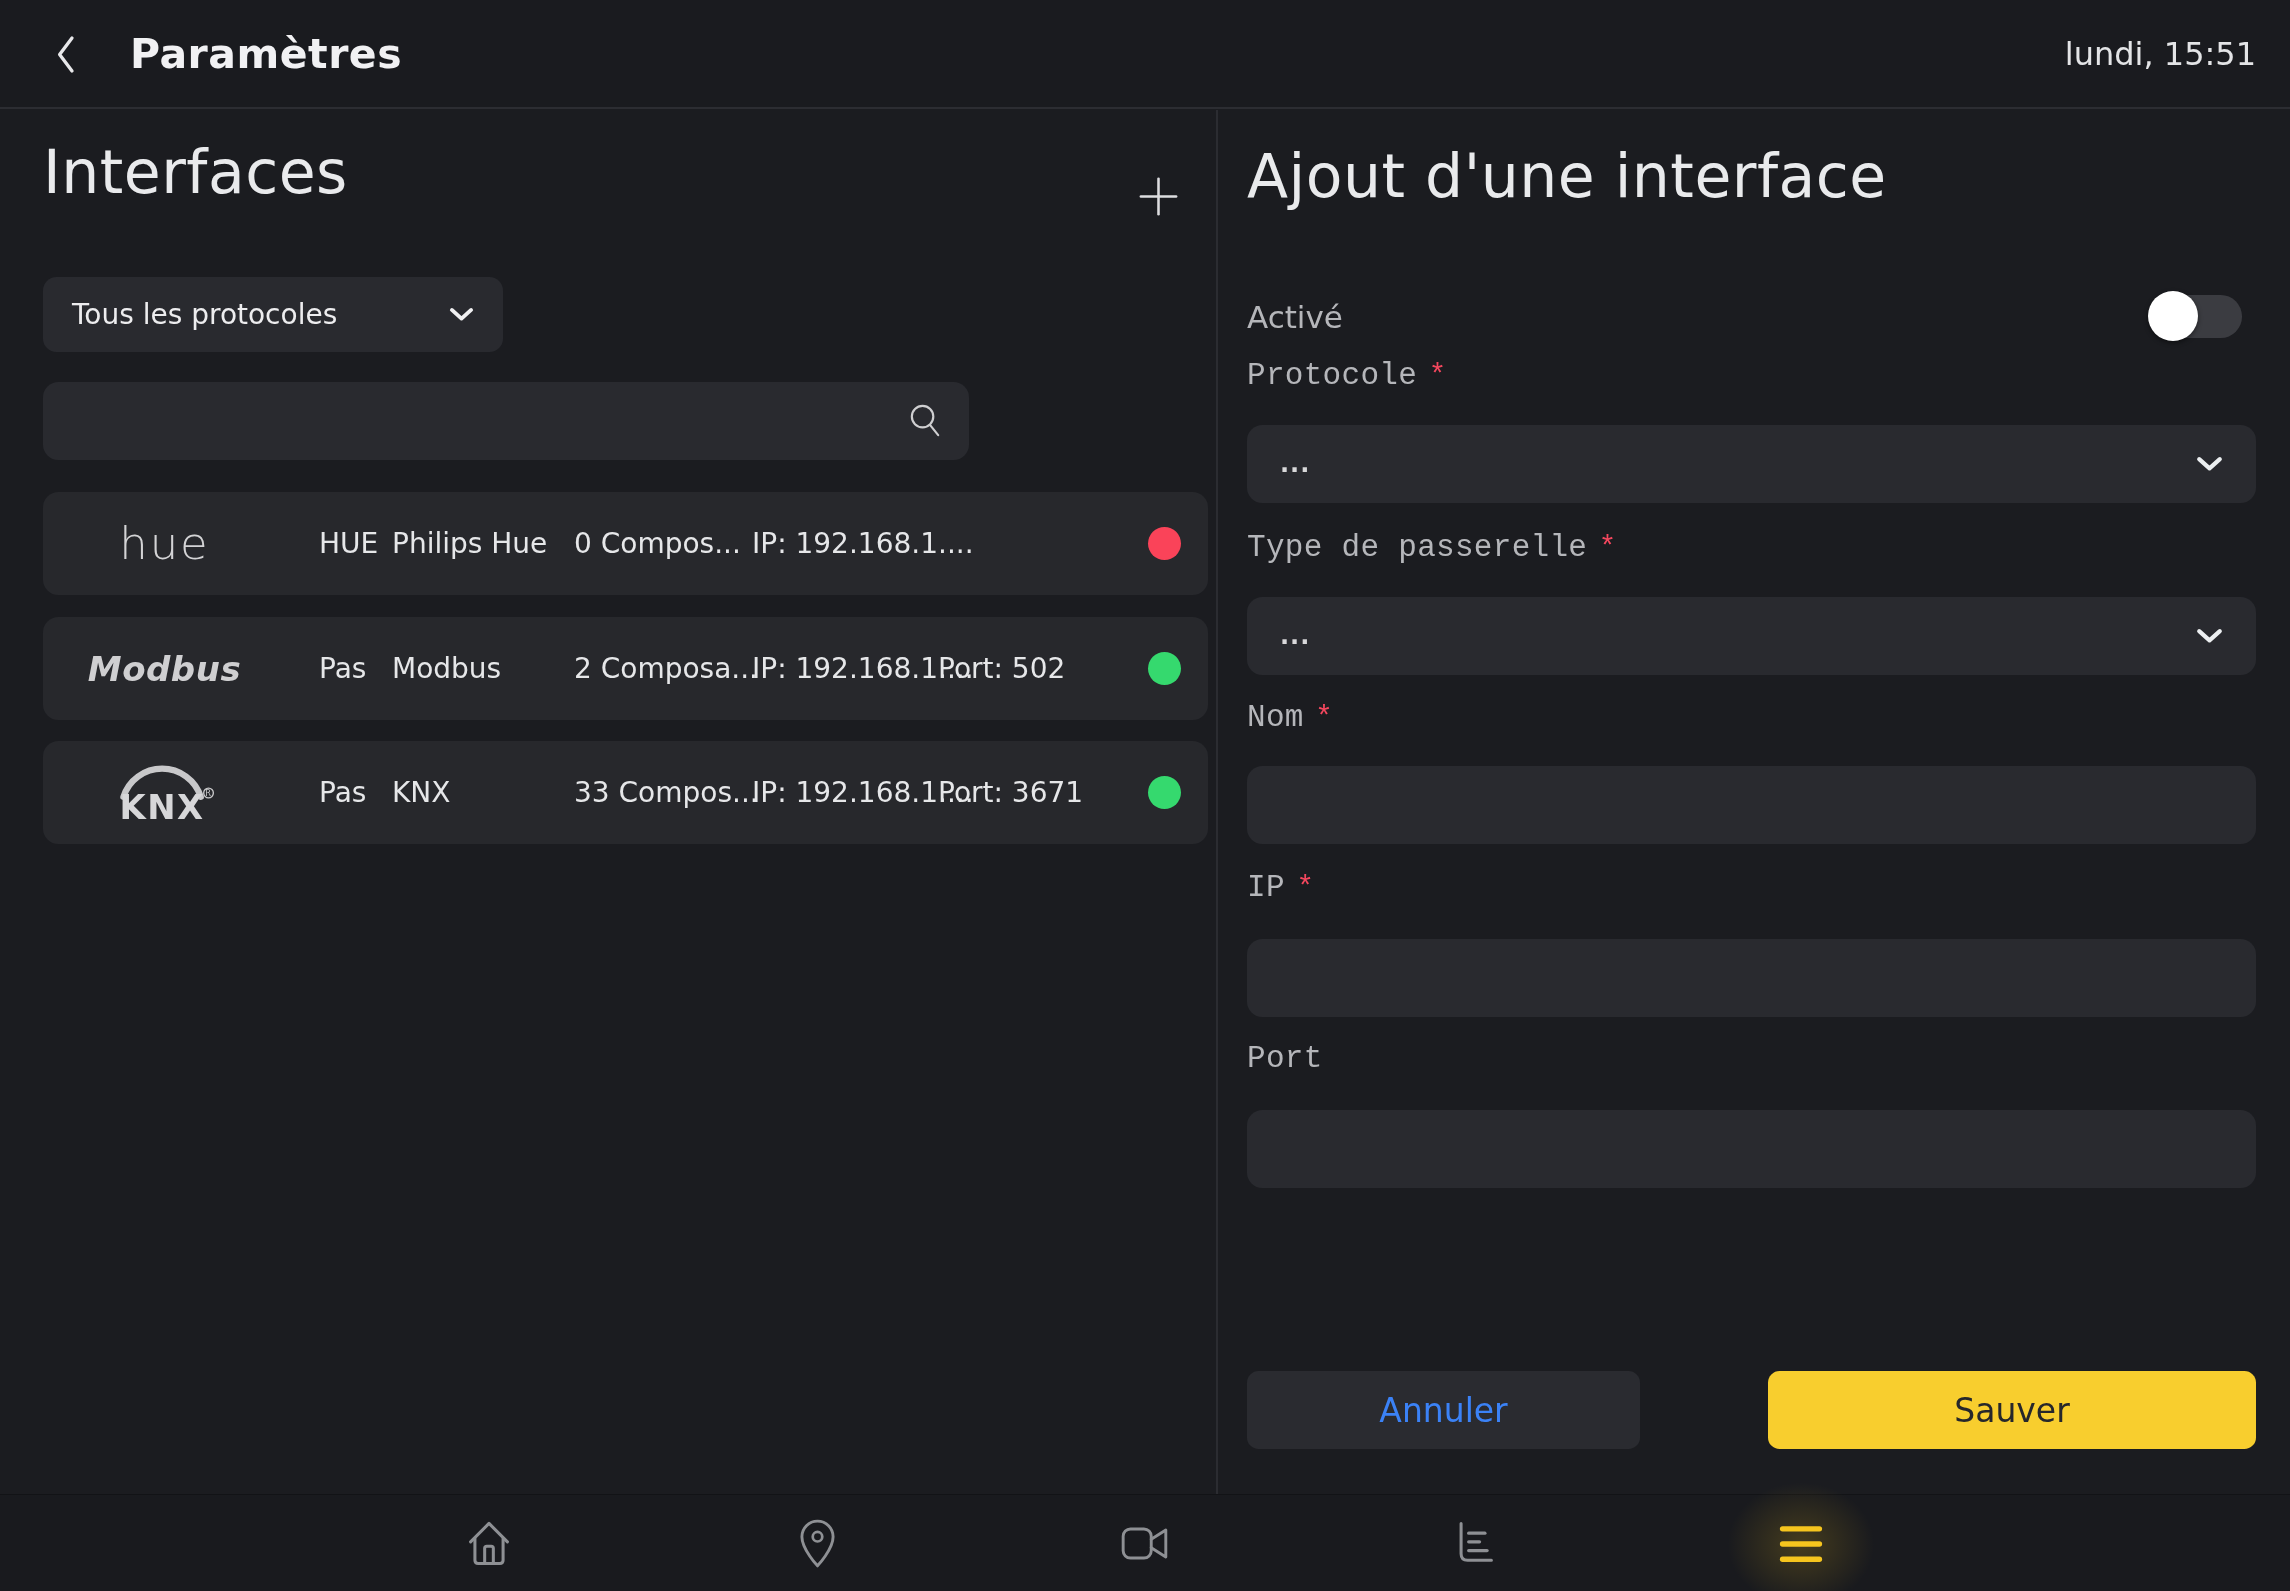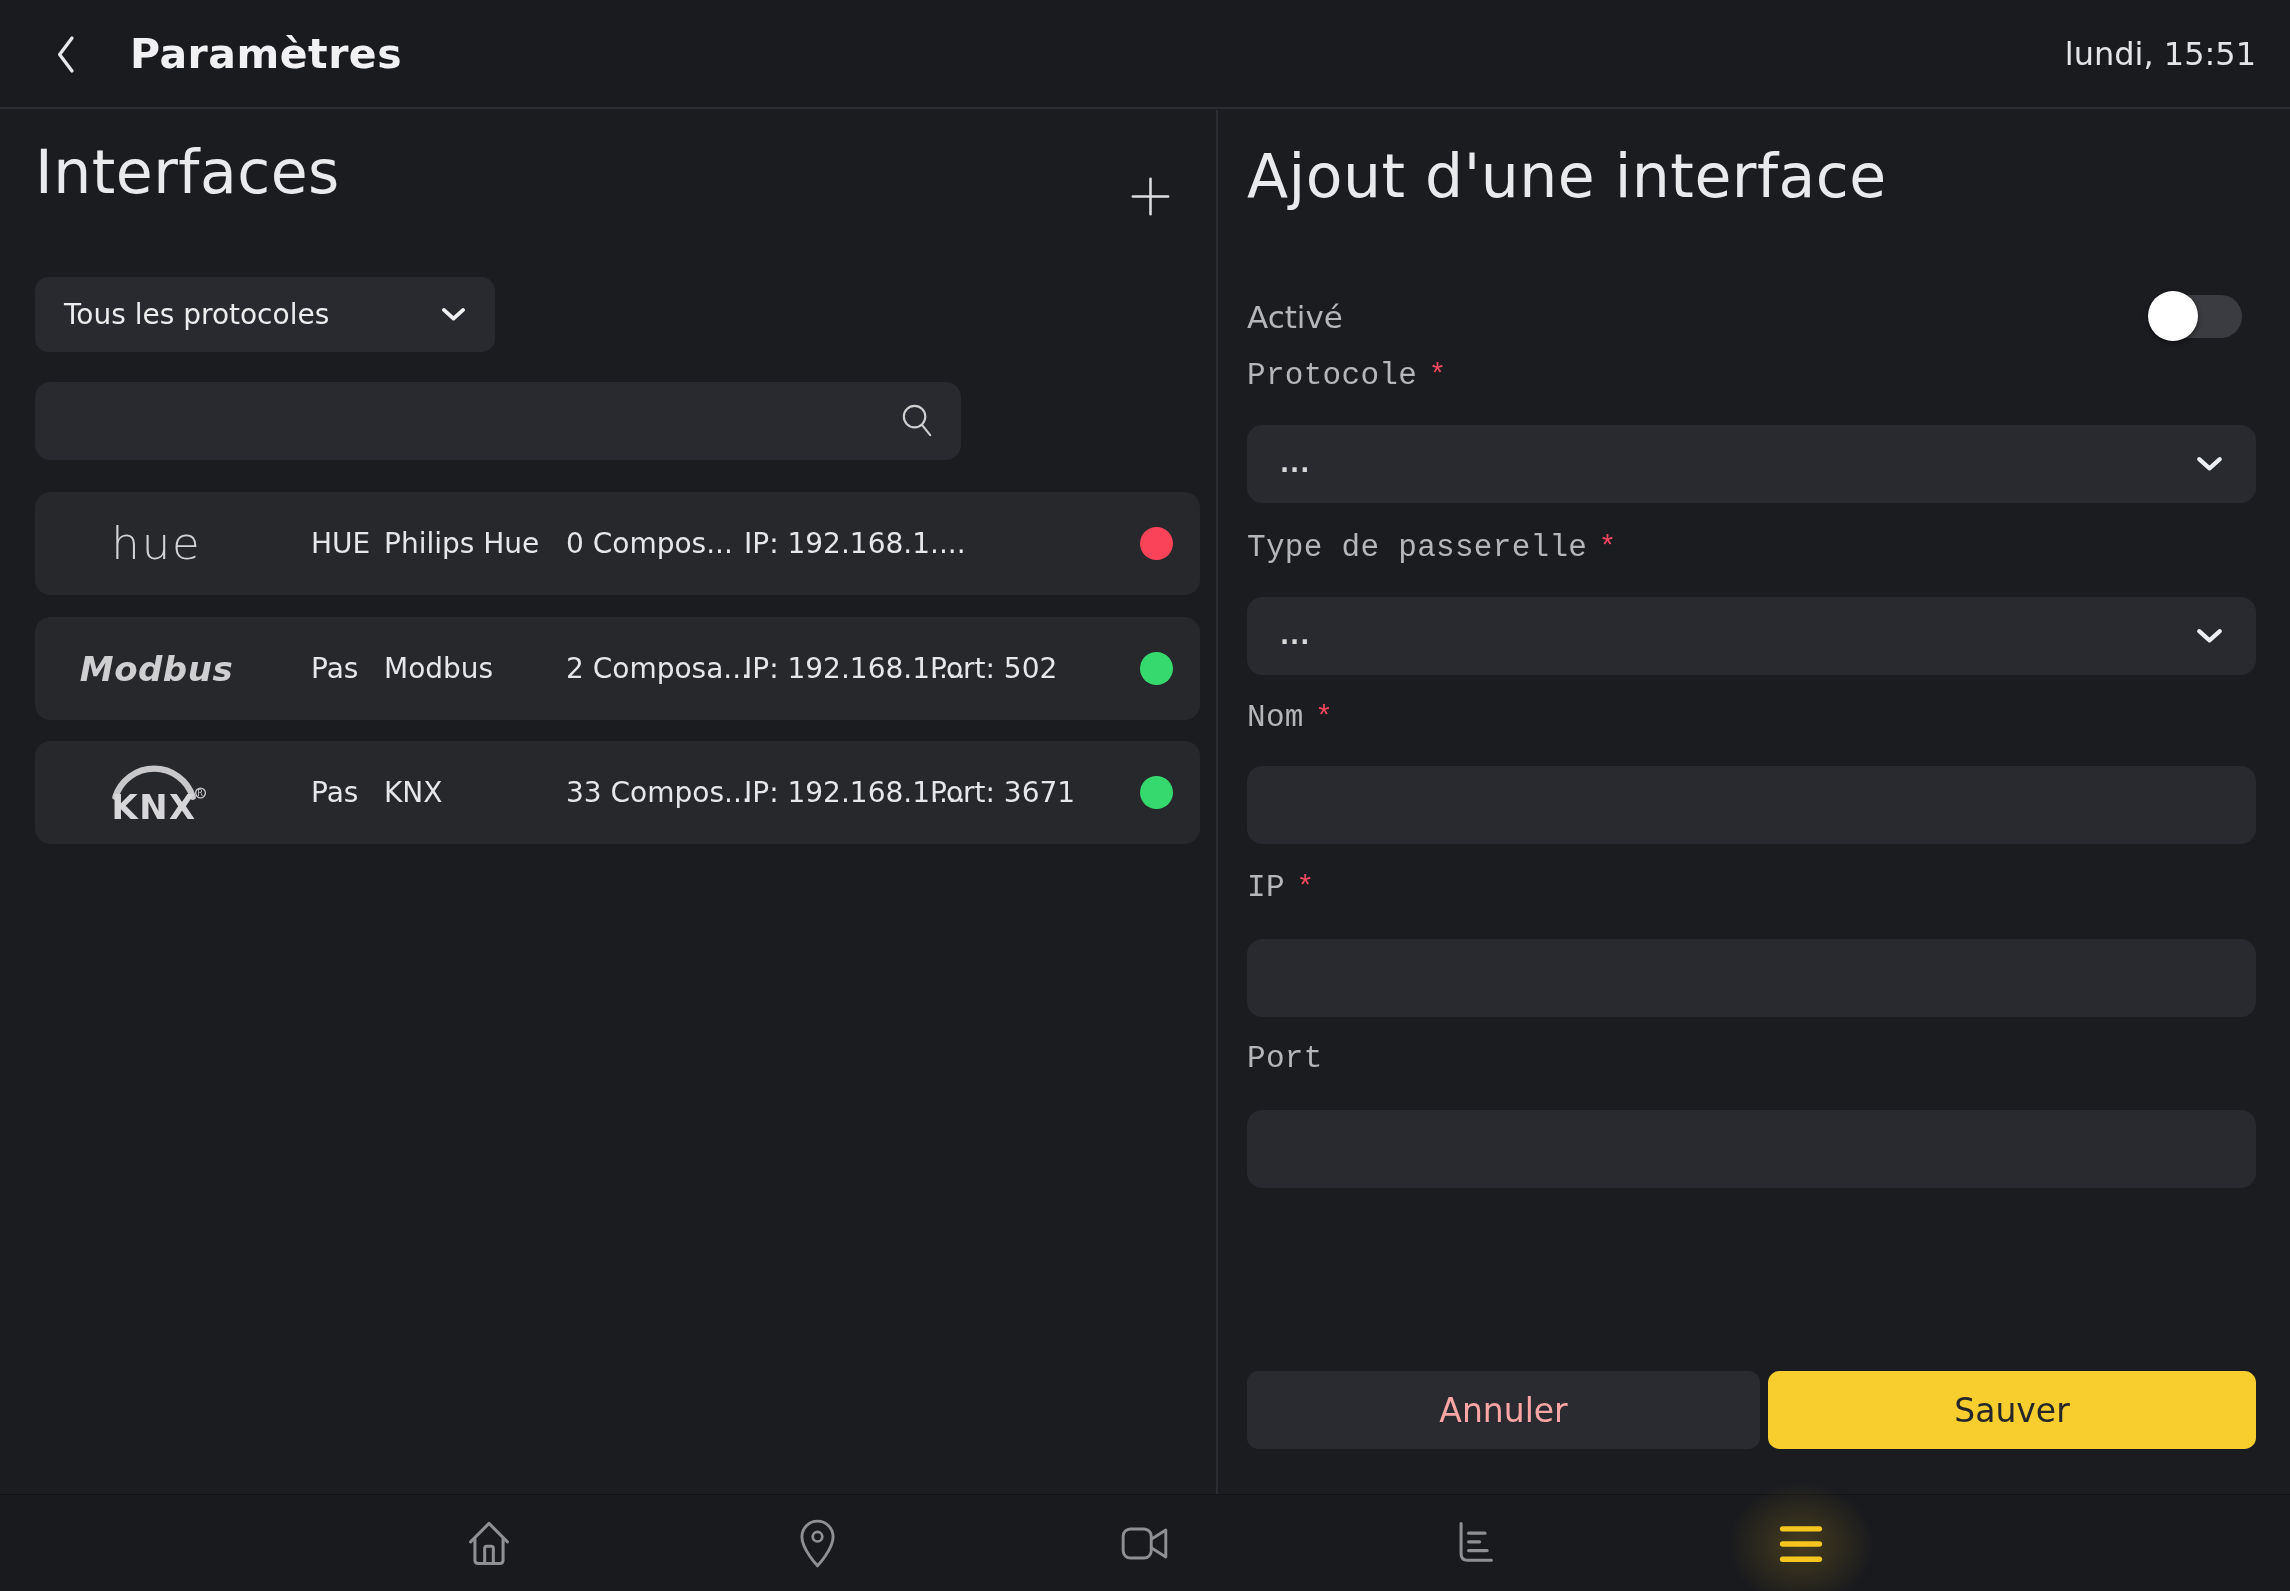--- a/index.html
+++ b/index.html
@@ -7,21 +7,21 @@
     position:relative;width:2290px;height:1591px;overflow:hidden;
     background:#1b1c20;color:#e7e8ea;
     font-family:"DejaVu Sans","Liberation Sans",sans-serif;
   }
   
   .topbar{position:absolute;top:0;left:0;right:0;height:107px;background:#1a1b1f;border-bottom:2.9px solid #2c2d32;}
   .back-btn{position:absolute;left:39px;top:27px;width:54px;height:54px;display:flex;align-items:center;justify-content:center;cursor:pointer;}
   .topbar-title{position:absolute;left:130px;top:0;height:107px;display:flex;align-items:center;font-size:41px;font-weight:bold;letter-spacing:0.5px;color:#f1f1f3;}
   .topbar-time{position:absolute;right:34px;top:0;height:107px;display:flex;align-items:center;font-size:32px;color:#e3e4e6;margin-left:12px;}
   
-  .left-panel{position:absolute;top:110px;left:0;width:1180px;height:1385px;}
+  .left-panel{position:absolute;top:110px;left:8px;width:1180px;height:1385px;}
   .vdivider{position:absolute;top:110px;left:1216px;width:1.9px;height:1385px;background:#2b2c31;}
   .right-panel{position:absolute;top:110px;left:1218px;width:1072px;height:1385px;}
   .panel-title{font-size:60px;font-weight:400;color:#e9eaec;letter-spacing:0.5px;}
   .left-panel .panel-title{position:absolute;left:35px;top:27px;}
   .add-btn{position:absolute;left:1124px;top:60px;width:52px;height:52px;display:flex;align-items:center;justify-content:center;cursor:pointer;}
   
   .proto-filter{position:absolute;left:35px;top:167px;width:460px;height:75px;background:#292a2f;border-radius:13.6px;
     display:flex;align-items:center;justify-content:space-between;padding:4px 29px;box-sizing:border-box;cursor:pointer;}
   .proto-filter span{font-size:28px;color:#ededef;}
   .search-box{position:absolute;left:35px;top:272px;width:926px;height:78px;background:#292a2f;border-radius:15.5px;}
@@ -51,21 +51,21 @@
   .text-field input{position:absolute;inset:0;width:100%;height:100%;background:transparent;border:none;outline:none;
     color:#ededef;font-size:29px;font-family:inherit;padding:0 29px;box-sizing:border-box;}
   .lbl-protocole{top:248px}.sel-protocole{top:315px}
   .lbl-type{top:420px}.sel-type{top:487px}
   .lbl-nom{top:590px}.fld-nom{top:656px}
   .lbl-ip{top:760px}.fld-ip{top:829px}
   .lbl-port{top:931px}.fld-port{top:1000px}
   .btn-row{position:absolute;top:1261px;left:29px;width:1040px;height:78px;}
   .btn{position:absolute;top:0;height:78px;border-radius:11.6px;display:flex;align-items:center;justify-content:center;
     font-size:33px;cursor:pointer;box-sizing:border-box;}
-  .btn-cancel{left:0;width:513px;background:#2a2b30;color:#fca5a5;}
+  .btn-cancel{left:0;width:393px;background:#2a2b30;color:#3b82f6;}
   .btn-save{left:521px;width:488px;background:#f8ce2e;color:#26272b;font-weight:500;}
   
   .bottom-nav{position:absolute;left:0;right:0;top:1494px;height:97px;background:#191a1e;border-top:1.9px solid #121316;
     display:flex;align-items:center;justify-content:center;}
   .nav-item{position:relative;width:52px;height:52px;margin:0 138px;display:flex;align-items:center;justify-content:center;cursor:pointer;}
   .nav-item.active::before{content:"";position:absolute;left:-68px;top:-53px;width:188px;height:159px;
     background:radial-gradient(closest-side,rgba(246,197,30,.20),rgba(246,197,30,0) 78%);pointer-events:none;}
   svg{display:block}
 </style>
 </head>

